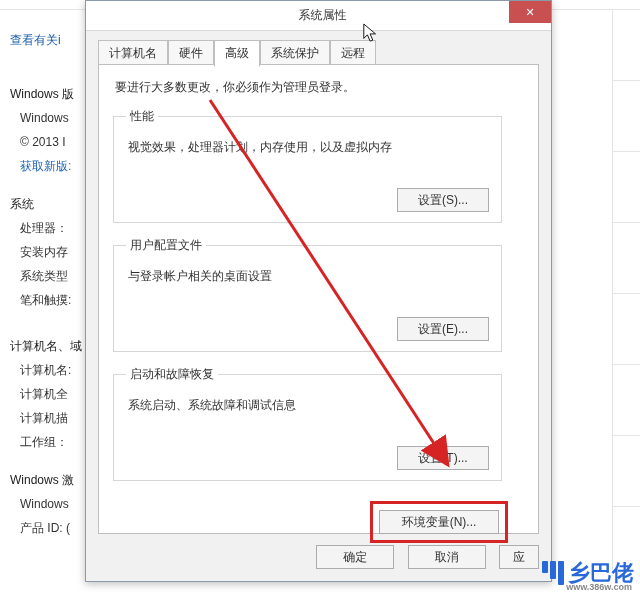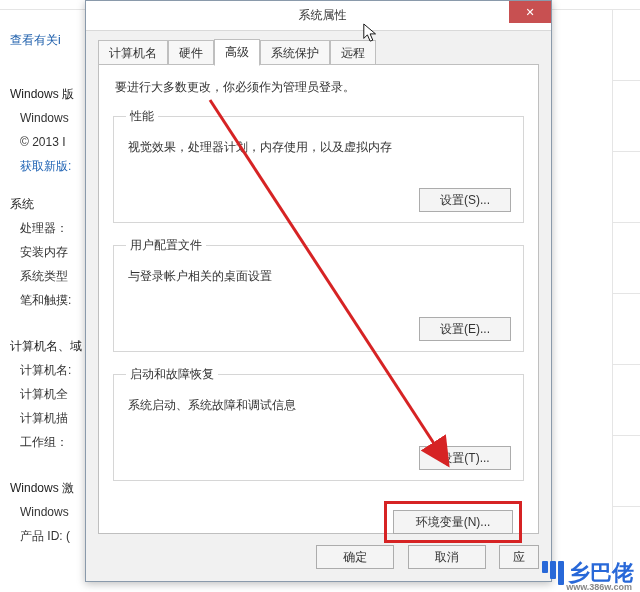--- a/index.html
+++ b/index.html
@@ -23,36 +23,36 @@
   .titlebar {
     height: 30px; background: #fff; border-bottom: 1px solid #d9d9d9;
     display: flex; align-items: center; justify-content: center; position: relative;
   }
   .titlebar .title { font-size: 12px; color: #333; margin-left: 8px; }
   .close-btn {
     position: absolute; right: 0; top: 0; width: 42px; height: 22px;
     background: #c85051; color: #fff; display: flex; align-items: center; justify-content: center;
     cursor: pointer; font-size: 11px;
   }
-  .tabs { margin: 8px 0 0 12px; display: flex; align-items: center; height: 25px; position: relative; }
+  .tabs { margin: 8px 0 0 12px; display: flex; align-items: flex-start; height: 25px; position: relative; }
   .tab {
     padding: 4px 10px; border: 1px solid #bfbfbf; border-bottom: none; background: #f7f7f7;
     margin-right: 0px; font-size: 12px; cursor: pointer; position: relative; top: 1px;
   }
   .tab.active { background: #fff; border-bottom: 1px solid #fff; z-index: 2; }
   .tab-content {
     margin: 0 12px 0 12px; background: #fff; border: 1px solid #bfbfbf;
-    border-top: 1px solid #bfbfbf; padding: 14px 14px 10px 14px; height: 470px; position: relative;
+    border-top: 1px solid #bfbfbf; padding: 14px 28px 10px 14px; height: 470px; position: relative;
   }
   .tab-content::before {
     content: ""; position: absolute; left: 0; right: 0; top: -1px; height: 1px; background: #bfbfbf;
   }
   .intro { margin: 0 0 12px 2px; font-size: 12px; }
   fieldset {
-    border: 1px solid #d6d6d6; margin: 0 0 14px 0; padding: 10px 12px 10px 12px;
+    border: 1px solid #d6d6d6; margin: 0 8px 14px 0; padding: 10px 12px 10px 12px;
     position: relative;
   }
   legend { font-size: 12px; padding: 0 4px; }
   .desc { font-size: 12px; margin: 4px 0 32px 2px; }
   .btn {
     display: inline-block; min-width: 92px; height: 24px; line-height: 22px;
     border: 1px solid #acacac; background: #f4f4f4; text-align: center;
     font-size: 12px; padding: 0 12px; cursor: pointer;
   }
   .btn-row { text-align: right; margin-top: 4px; }
@@ -97,21 +97,21 @@
     <div class="sec" style="margin-top:14px">系统</div>
     <div class="ind">处理器：</div>
     <div class="ind">安装内存</div>
     <div class="ind">系统类型</div>
     <div class="ind">笔和触摸:</div>
     <div class="sec" style="margin-top:22px">计算机名、域</div>
     <div class="ind">计算机名:</div>
     <div class="ind">计算机全</div>
     <div class="ind">计算机描</div>
     <div class="ind">工作组：</div>
-    <div class="sec" style="margin-top:22px">Windows 激</div>
+    <div class="sec" style="margin-top:14px">Windows 激</div>
     <div class="ind">Windows</div>
     <div class="ind">产品 ID: (</div>
   </div>
   <div class="bg-border-r">
     <div class="cell"></div>
       <div class="cell"></div>
       <div class="cell"></div>
       <div class="cell"></div>
     <div class="cell"></div>
       <div class="cell"></div>

